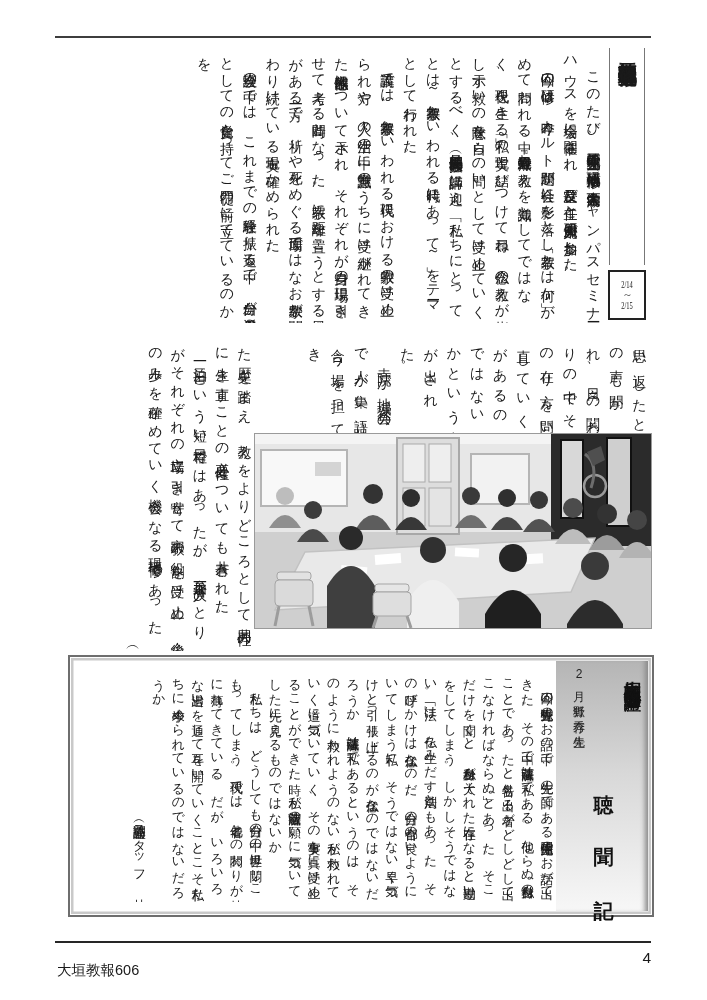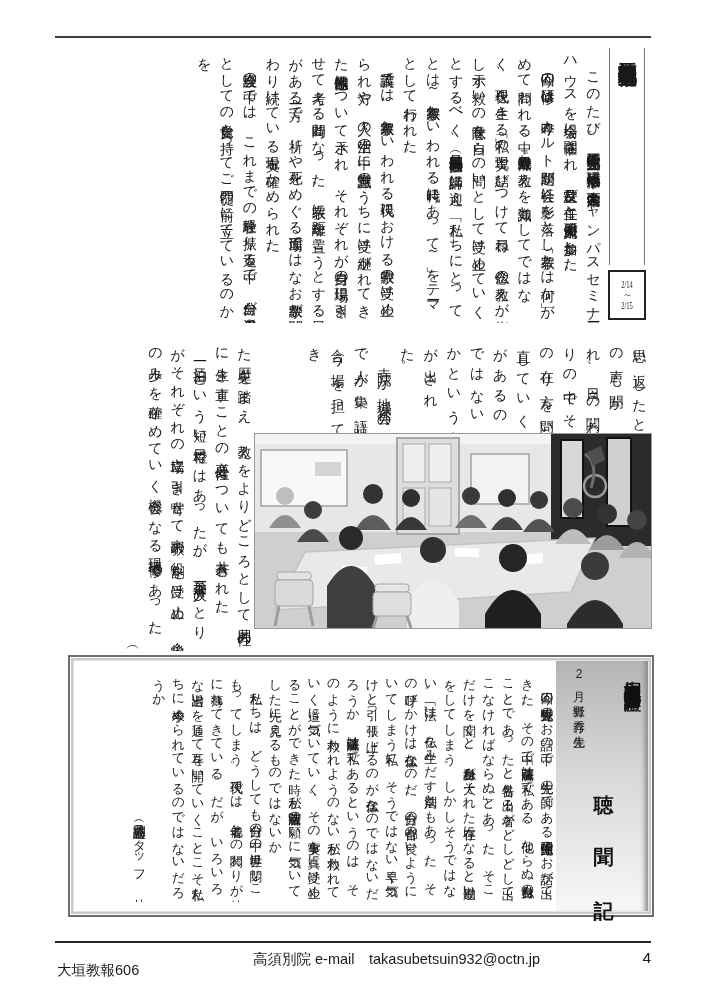--- a/index.html
+++ b/index.html
@@ -213,16 +213,15 @@
     </div>
     <div class="lecture-body">
       <p>　今回の狐野先生のお話の中で、先生の師である信國淳先生のお話が出てきた。その中で「法蔵菩薩は私である。他ならぬ私自身のことであったと名告り出る者がどしどし出てこなければならぬ」とあった。そこだけを聞くと、私自身が大それた存在になると勘違いをしてしまう。しかしそうではない。「法」は、仏を生みだす法則ともあった。その呼びかけは念仏なのだ。自分の都合の良いように聞いてしまう私に、そうではない早く気づけと引っ張り上げるのが念仏なのではないだろうか。法蔵菩薩は私であるというのは、そのように救われようのない私が救われていく道に気づいていく、その事実を真に受け止めることができた時、私が法蔵菩薩の願いに気づいて呼応した先に見えるものではないか。</p>
       <p>　私たちは、どうしても自分の中の世界に閉じこもってしまう。現代では、他者との関わりが特に薄れてきている。だが、いろいろな出遇いを通して耳を開いていくことこそ私たちに今求められているのではないだろうか。</p>
       <p class="sig">（公開講座スタッフ　林　弘真）</p>
     </div>
   </section>
 
   <div class="footer-rule"></div>
   <span class="footer-left">大垣教報606</span>
-  <span class="footer-center">高須別院 e-mail　takasubetsuin932@octn.jp</span>
   <span class="footer-page">4</span>
 
 </div>
 
 </body></html>

